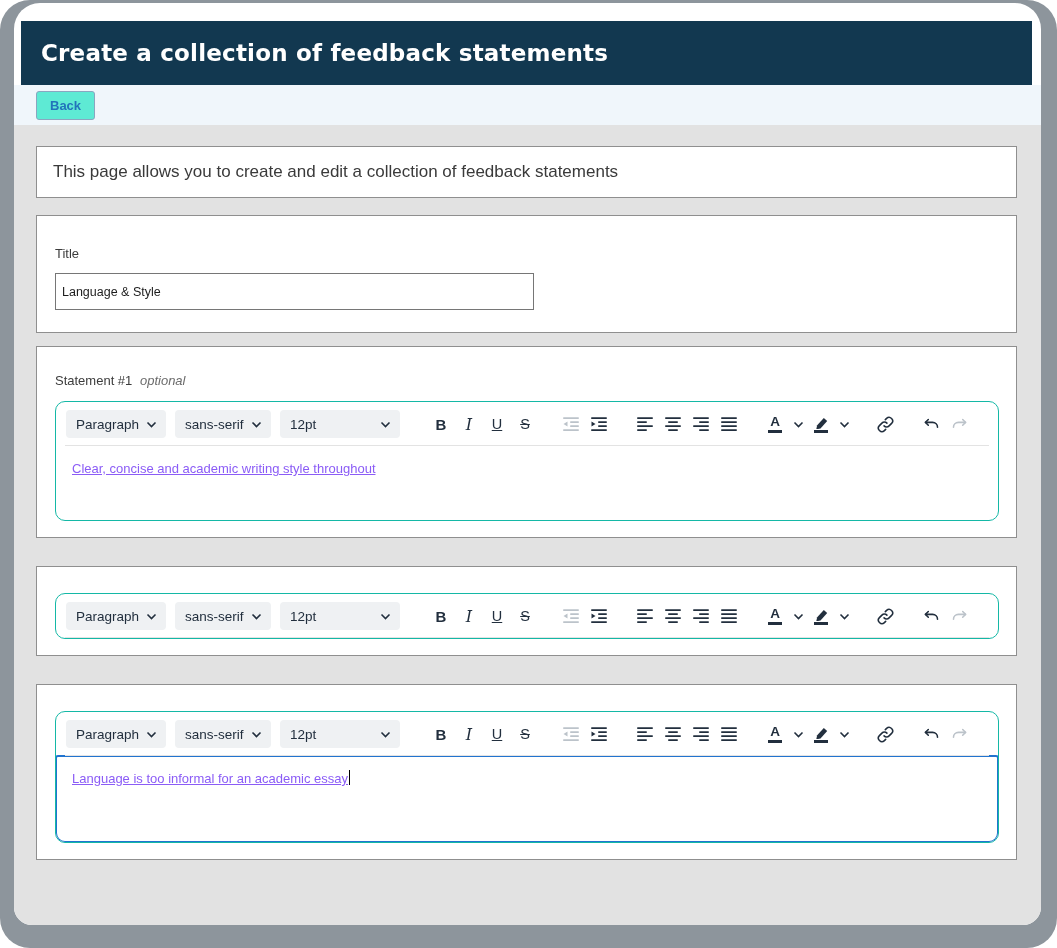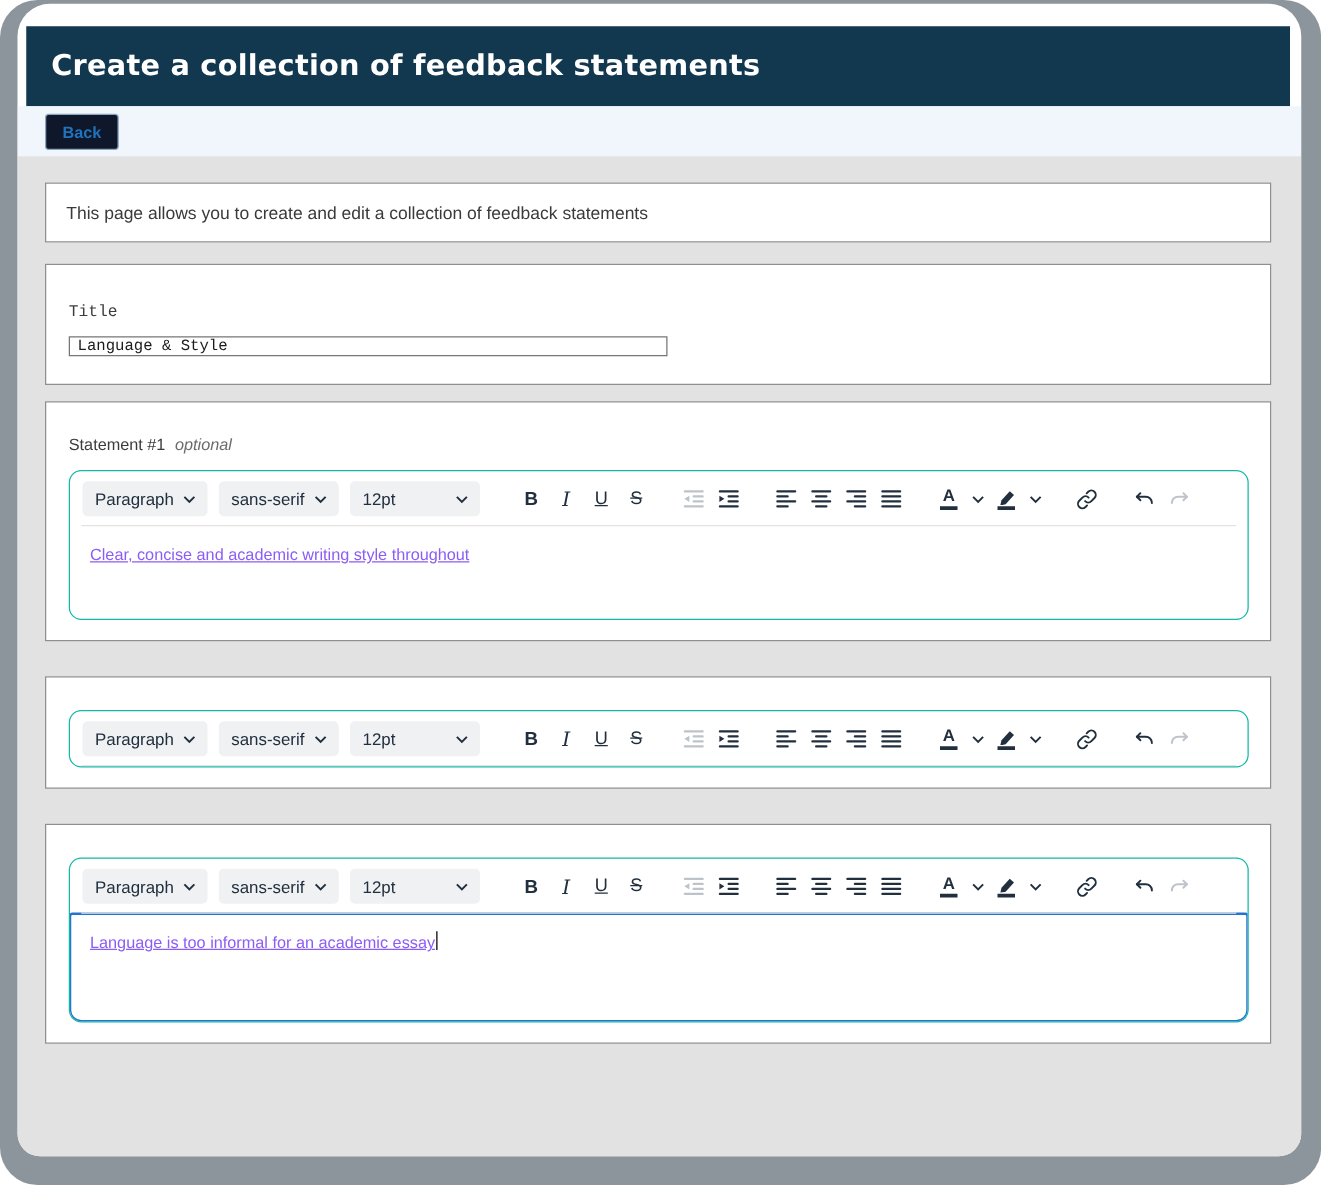--- a/index.html
+++ b/index.html
@@ -13,43 +13,43 @@
   .frame{width:1057px;height:948px;background:var(--frame-grey);border-radius:30px;
          padding:3px 16px 23px 14px;}
   .inner{width:100%;height:100%;background:#fff;border-radius:26px 26px 18px 18px;overflow:hidden;}
 
   .app-header{height:64px;background:var(--header-bg);margin:18px 9px 0 7px;
               display:flex;align-items:center;padding-left:20px;}
   .app-header h1{margin:0;color:#fff;font-family:"DejaVu Sans","Liberation Sans",sans-serif;
                  font-size:23px;font-weight:800;letter-spacing:.2px;}
 
   .back-bar{height:40px;background:var(--back-bar-bg);display:flex;align-items:center;padding-left:22px;}
-  .back-btn{background:#0f172a;border:1px solid #8aa6c0;border-radius:3px;color:var(--accent-blue);
+  .back-btn{background:#5eead4;border:1px solid #8aa6c0;border-radius:3px;color:var(--accent-blue);
             font-weight:bold;font-size:13px;padding:6px 13px;cursor:pointer;font-family:inherit;}
 
   .content{background:var(--content-bg);height:803px;padding:21px 24px 0 22px;overflow:hidden;}
   .card{background:#fff;border:1px solid var(--card-border);}
-  .card.intro{padding:15px 16px;font-size:14px;color:#3a3a3a;margin-bottom:17px;}
-  .card.title-card{padding:30px 18px 22px;margin-bottom:13px;font-family:Liberation Mono, monospace;}
+  .card.intro{padding:15px 16px;font-size:17px;color:#3a3a3a;margin-bottom:17px;}
+  .card.title-card{padding:30px 18px 22px;margin-bottom:13px;}
   .field-label{font-size:13px;color:#3c3c3c;}
-  .title-input{display:block;margin-top:12px;width:479px;height:16px;border:1px solid #767676;
+  .title-input{display:block;margin-top:12px;width:479px;height:37px;border:1px solid #767676;
                font-size:12.5px;color:#1c1c1c;padding:2px 6px;font-family:inherit;background:#fff;}
   .char-count{margin-top:8px;font-style:italic;font-size:13px;color:#5c6670;}
   .char-count b{font-weight:bold;}
 
   .card.stmt{padding:26px 17px 16px 18px;margin-bottom:28px;}
   .stmt-label-row{font-size:13px;color:#3c3c3c;margin-bottom:13px;}
   .stmt-optional{font-style:italic;color:#6b6b6b;margin-left:4px;}
 
   .editor{border:1px solid #14b8a6;border-radius:10px;background:#fff;overflow:hidden;}
   .ed-toolbar{display:flex;align-items:center;padding:8px 10px;position:relative;height:44px;}
   .ed-toolbar::after{content:'';position:absolute;left:9px;right:9px;bottom:0;height:1px;background:#e3e3e3;}
   .dd{display:flex;align-items:center;justify-content:space-between;background:#eff1f3;border-radius:4px;
       height:28px;padding:0 9px 0 10px;font-size:13.5px;color:var(--icon-dark);cursor:pointer;margin-right:9px;}
-  .dd-format{width:100px;} .dd-font{width:96px;} .dd-size{width:104px;text-align:right;}
+  .dd-format{width:100px;} .dd-font{width:96px;} .dd-size{width:120px;text-align:right;}
   .chev{display:inline-flex;color:var(--icon-dark);}
   .tb-btn{width:28px;height:28px;display:inline-flex;align-items:center;justify-content:center;
           color:var(--icon-dark);border:none;background:transparent;border-radius:3px;cursor:pointer;
           padding:0;font-family:inherit;}
   .tb-btn.disabled{color:var(--icon-disabled);}
   .g-gap{margin-left:18px;}
   .b-label{font-weight:bold;font-size:15px;}
   .i-label{font-family:"DejaVu Serif",serif;font-style:italic;font-size:16px;}
   .u-label{text-decoration:underline;font-size:14.5px;}
   .s-label{text-decoration:line-through;font-size:14.5px;}

